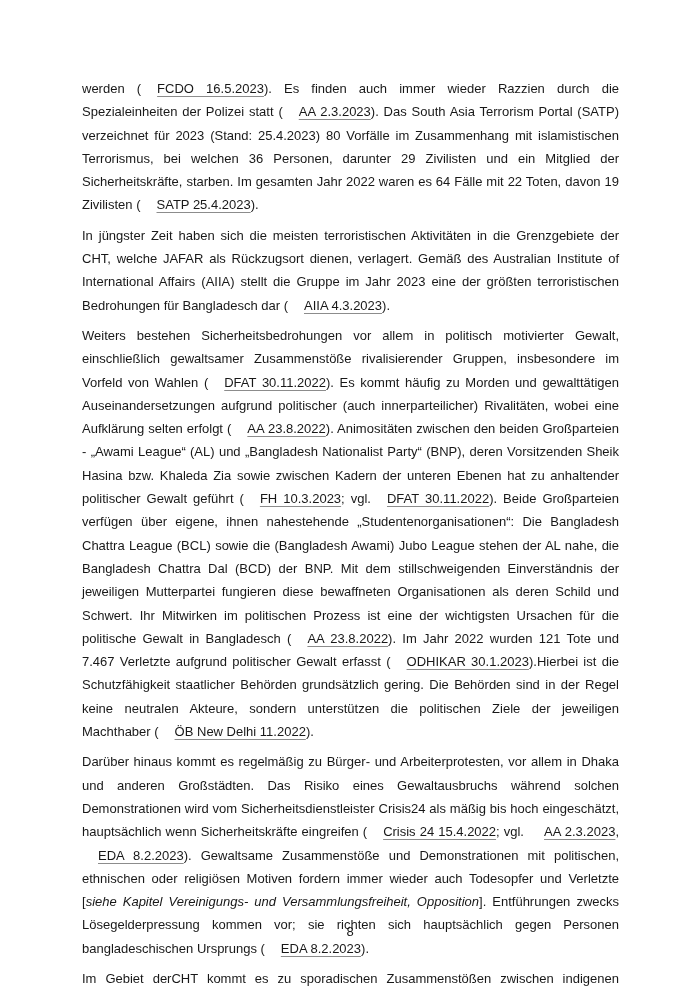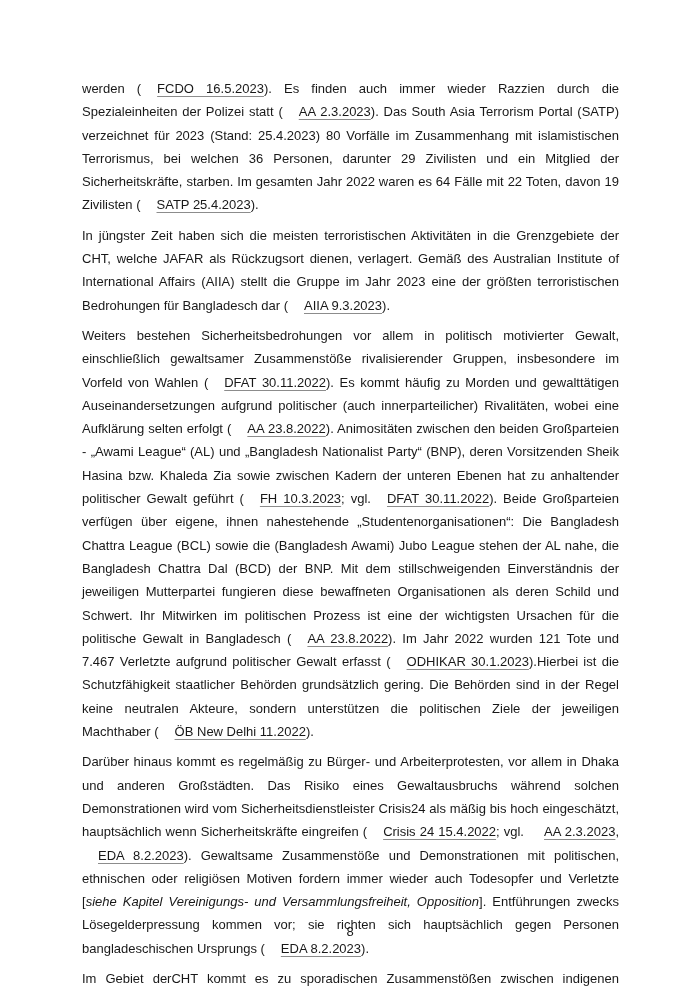--- a/index.html
+++ b/index.html
@@ -48,19 +48,19 @@
     font-size: 13px;
     line-height: 16px;
   }
 </style>
 </head>
 <body>
 
 <div class="page">
   <div class="content" id="doc-body">
       <p><span>werden (</span><span class="cite">FCDO 16.5.2023</span><span>). Es finden auch immer wieder Razzien durch die Spezialeinheiten der Polizei statt (</span><span class="cite">AA 2.3.2023</span><span>). Das South Asia Terrorism Portal (SATP) verzeichnet für 2023 (Stand: 25.4.2023) 80 Vorfälle im Zusammenhang mit islamistischen Terrorismus, bei welchen 36 Personen, darunter 29 Zivilisten und ein Mitglied der Sicherheitskräfte, starben. Im gesamten Jahr 2022 waren es 64 Fälle mit 22 Toten, davon 19 Zivilisten (</span><span class="cite">SATP 25.4.2023</span><span>).</span></p>
-      <p><span>In jüngster Zeit haben sich die meisten terroristischen Aktivitäten in die Grenzgebiete der CHT, welche JAFAR als Rückzugsort dienen, verlagert. Gemäß des Australian Institute of International Affairs (AIIA) stellt die Gruppe im Jahr 2023 eine der größten terroristischen Bedrohungen für Bangladesch dar (</span><span class="cite">AIIA 9.3.2023</span><span>).</span></p>
+      <p><span>In jüngster Zeit haben sich die meisten terroristischen Aktivitäten in die Grenzgebiete der CHT, welche JAFAR als Rückzugsort dienen, verlagert. Gemäß des Australian Institute of International Affairs (AIIA) stellt die Gruppe im Jahr 2023 eine der größten terroristischen Bedrohungen für Bangladesch dar (</span><span class="cite">AIIA 4.3.2023</span><span>).</span></p>
       <p><span>Weiters bestehen Sicherheitsbedrohungen vor allem in politisch motivierter Gewalt, einschließ­lich gewaltsamer Zusammenstöße rivalisierender Gruppen, insbesondere im Vorfeld von Wahlen (</span><span class="cite">DFAT 30.11.2022</span><span>). Es kommt häufig zu Morden und gewalttätigen Auseinandersetzungen auf­grund politischer (auch innerparteilicher) Rivalitäten, wobei eine Aufklärung selten erfolgt (</span><span class="cite">AA 23.8.2022</span><span>). Animositäten zwischen den beiden Großparteien - „Awami League“ (AL) und „Ban­gladesh Nationalist Party“ (BNP), deren Vorsitzenden Sheik Hasina bzw. Khaleda Zia sowie zwi­schen Kadern der unteren Ebenen hat zu anhaltender politischer Gewalt geführt (</span><span class="cite">FH 10.3.2023</span><span>; vgl.</span><span class="cite">DFAT 30.11.2022</span><span>). Beide Großparteien verfügen über eigene, ihnen nahestehende „Studen­tenorganisationen“: Die Bangladesh Chattra League (BCL) sowie die (Bangladesh Awami) Jubo League stehen der AL nahe, die Bangladesh Chattra Dal (BCD) der BNP. Mit dem stillschwei­genden Einverständnis der jeweiligen Mutterpartei fungieren diese bewaffneten Organisationen als deren Schild und Schwert. Ihr Mitwirken im politischen Prozess ist eine der wichtigsten Ursachen für die politische Gewalt in Bangladesch (</span><span class="cite">AA 23.8.2022</span><span>). Im Jahr 2022 wurden 121 Tote und 7.467 Verletzte aufgrund politischer Gewalt erfasst (</span><span class="cite">ODHIKAR 30.1.2023</span><span>).Hierbei ist die Schutzfähigkeit staatlicher Behörden grundsätzlich gering. Die Behörden sind in der Regel keine neutralen Akteure, sondern unterstützen die politischen Ziele der jeweiligen Machthaber (</span><span class="cite">ÖB New Delhi 11.2022</span><span>).</span></p>
       <p><span>Darüber hinaus kommt es regelmäßig zu Bürger- und Arbeiterprotesten, vor allem in Dhaka und anderen Großstädten. Das Risiko eines Gewaltausbruchs während solchen Demonstratio­nen wird vom Sicherheitsdienstleister Crisis24 als mäßig bis hoch eingeschätzt, hauptsächlich wenn Sicherheitskräfte eingreifen (</span><span class="cite">Crisis 24 15.4.2022</span><span>; vgl. </span><span class="cite">AA 2.3.2023</span><span>, </span><span class="cite">EDA 8.2.2023</span><span>). Ge­waltsame Zusammenstöße und Demonstrationen mit politischen, ethnischen oder religiösen Motiven fordern immer wieder auch Todesopfer und Verletzte [</span><span class="italic">siehe Kapitel Vereinigungs- und Versammlungsfreiheit, Opposition</span><span>].  Entführungen zwecks Lösegelderpressung kommen vor; sie richten sich hauptsächlich gegen Personen bangladeschischen Ursprungs (</span><span class="cite">EDA 8.2.2023</span><span>).</span></p>
       <p><span>Im Gebiet derCHT kommt es zu sporadischen Zusammenstößen zwischen indigenen Gruppen und bengalischen Siedlern um Landbesitz (</span></p>
     </div>
   <div class="page-number">8</div>
 </div>
 
 </body></html>

